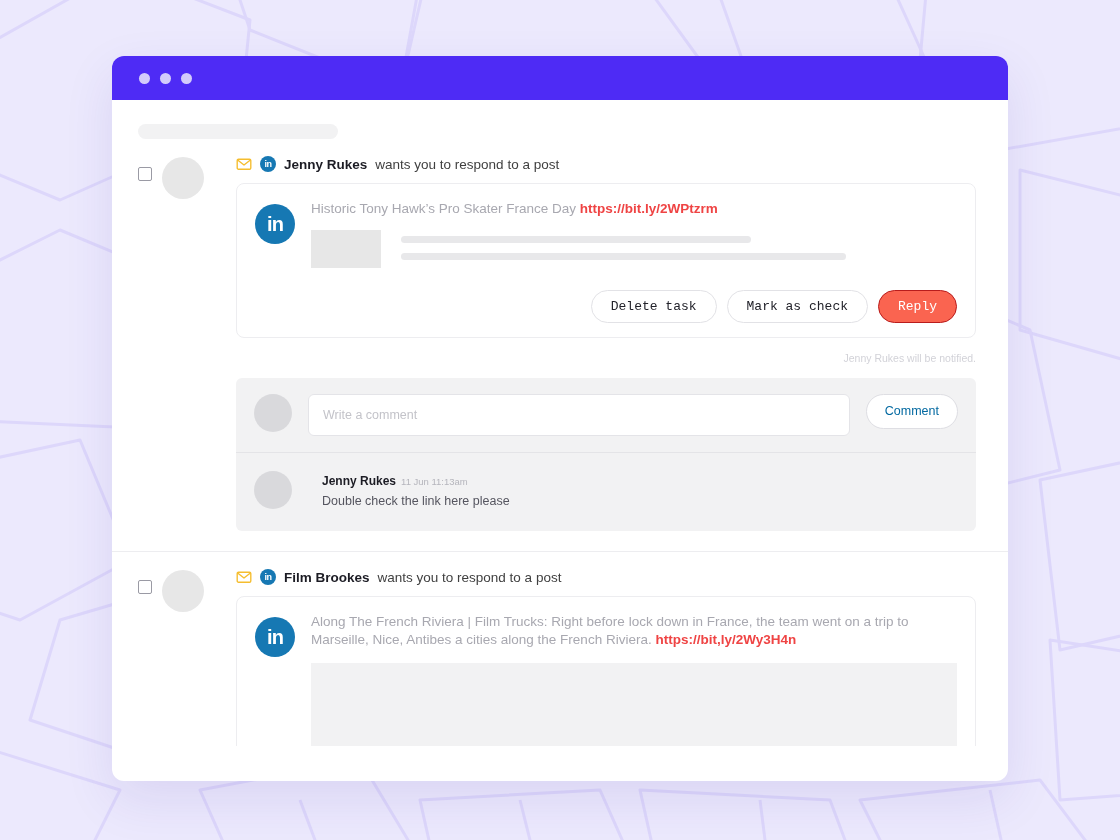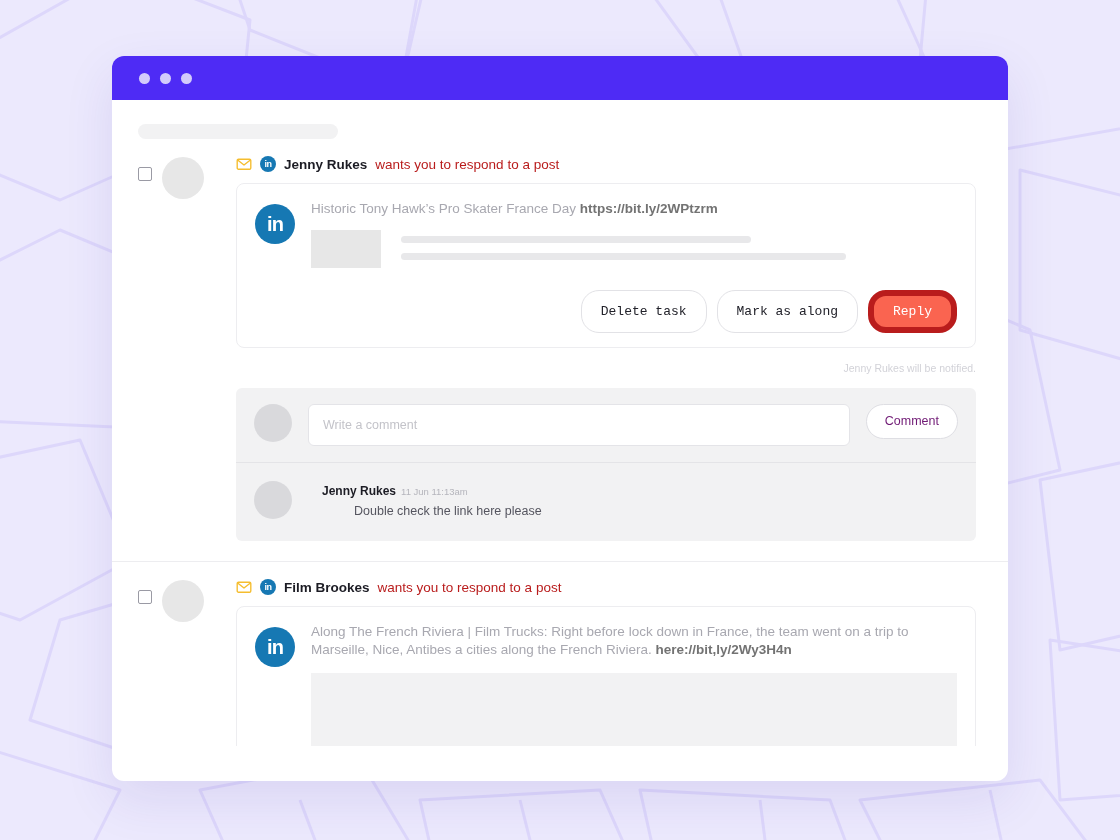--- a/index.html
+++ b/index.html
@@ -131,21 +131,21 @@
     line-height: 1;
     font-family: "Liberation Sans", sans-serif;
   }
   .notif-actor {
     font-size: 13.5px;
     font-weight: bold;
     color: #1c1c24;
   }
   .notif-action {
     font-size: 13.5px;
-    color: #b91c1c;
+    color: #404040;
   }
 
   
   .post-card {
     border: 1px solid #ededf0;
     border-radius: 8px;
     background: #fff;
     padding: 16px 18px 14px 18px;
     display: flex;
     gap: 16px;
@@ -159,21 +159,21 @@
     letter-spacing: -1px; line-height: 1;
     margin-top: 4px;
   }
   .post-body { flex: 1 1 auto; min-width: 0; }
   .post-text {
     font-size: 13.5px;
     color: #a8a8b0;
     line-height: 18px;
   }
   .post-link {
-    color: #737373;
+    color: #ef4444;
     font-weight: bold;
     text-decoration: none;
   }
   .post-preview {
     display: flex;
     gap: 20px;
     margin-top: 12px;
     align-items: flex-start;
   }
   .preview-thumb {
@@ -207,21 +207,21 @@
     line-height: 1;
     white-space: nowrap;
   }
   .btn-ghost {
     background: #fff;
     border: 1px solid #e2e2e6;
     color: #22222a;
   }
   .btn-primary {
     background: #fa6450;
-    border: 6px solid #b91c1c;
+    border: 1px solid #b91c1c;
     color: #fff;
   }
 
   .notified-note {
     text-align: right;
     font-size: 10.5px;
     color: #d2d2d8;
     margin-top: 14px;
   }
 
@@ -254,40 +254,40 @@
     color: #5c5c66;
     outline: none;
   }
   .comment-input::placeholder { color: #c3c3c9; }
   .btn-comment {
     background: #fff;
     border: 1px solid #dedee3;
     border-radius: 18px;
     padding: 10px 18px;
     font-size: 12.5px;
-    color: #701a75;
+    color: #0369a1;
     font-family: "Liberation Sans", sans-serif;
     cursor: pointer;
     flex: 0 0 auto;
     line-height: 1;
   }
   .comment-sep { height: 1px; background: #e4e4e7; }
   .comment-item {
     display: flex;
     gap: 30px;
     padding: 18px 18px 22px 18px;
   }
   .comment-name {
     font-size: 12px; font-weight: bold; color: #1c1c24;
   }
   .comment-time {
     font-size: 9.5px; color: #b5b5bc; margin-left: 5px;
   }
   .comment-text {
-    font-size: 12.5px; color: #55555f; margin-top: 5px; margin-left: 32px;
+    font-size: 12.5px; color: #55555f; margin-top: 5px;
   }
 </style>
 </head>
 <body>
 
 <svg id="bg-pattern" viewBox="0 0 1120 840" preserveAspectRatio="none">
   <rect x="0" y="0" width="1120" height="840" fill="#ece9fd"></rect>
   <g stroke="#ddd7fb" stroke-width="3" fill="none" stroke-linejoin="round">
     <path d="M-40 60 L120 -30 L250 20 L240 120 L60 200 L-60 150 Z"></path>
     <path d="M-80 300 L60 230 L300 330 L180 430 L-40 420 Z"></path>
@@ -357,21 +357,21 @@
             <div class="post-preview">
               <div class="preview-thumb"></div>
               <div class="preview-lines">
                 <div class="sk-line l1"></div>
                 <div class="sk-line l2"></div>
               </div>
             </div>
 
             <div class="btn-row">
               <button class="btn btn-ghost">Delete task</button>
-              <button class="btn btn-ghost">Mark as along</button>
+              <button class="btn btn-ghost">Mark as check</button>
               <button class="btn btn-primary">Reply</button>
             </div>
           </div>
         </div>
 
         <div class="notified-note">Jenny Rukes will be notified.</div>
 
         <div class="comments">
           <div class="comment-compose">
             <div class="c-avatar"></div>
@@ -415,21 +415,21 @@
           <span class="li-badge">in</span>
           <span class="notif-actor">Film Brookes</span>
           <span class="notif-action">wants you to respond to a post</span>
         </div>
 
         <div class="post-card">
           <div class="li-big">in</div>
           <div class="post-body">
             <div class="post-text">
               <span>Along The French Riviera | Film Trucks: Right before lock down in France, the team went on a trip to Marseille, Nice, Antibes a cities along the French Riviera.</span>
-              <a class="post-link" href="#">here://bit,ly/2Wy3H4n</a>
+              <a class="post-link" href="#">https://bit,ly/2Wy3H4n</a>
             </div>
             <div class="post-image"></div>
           </div>
         </div>
 
       </div>
     </div>
 
   </div>
 </div>

